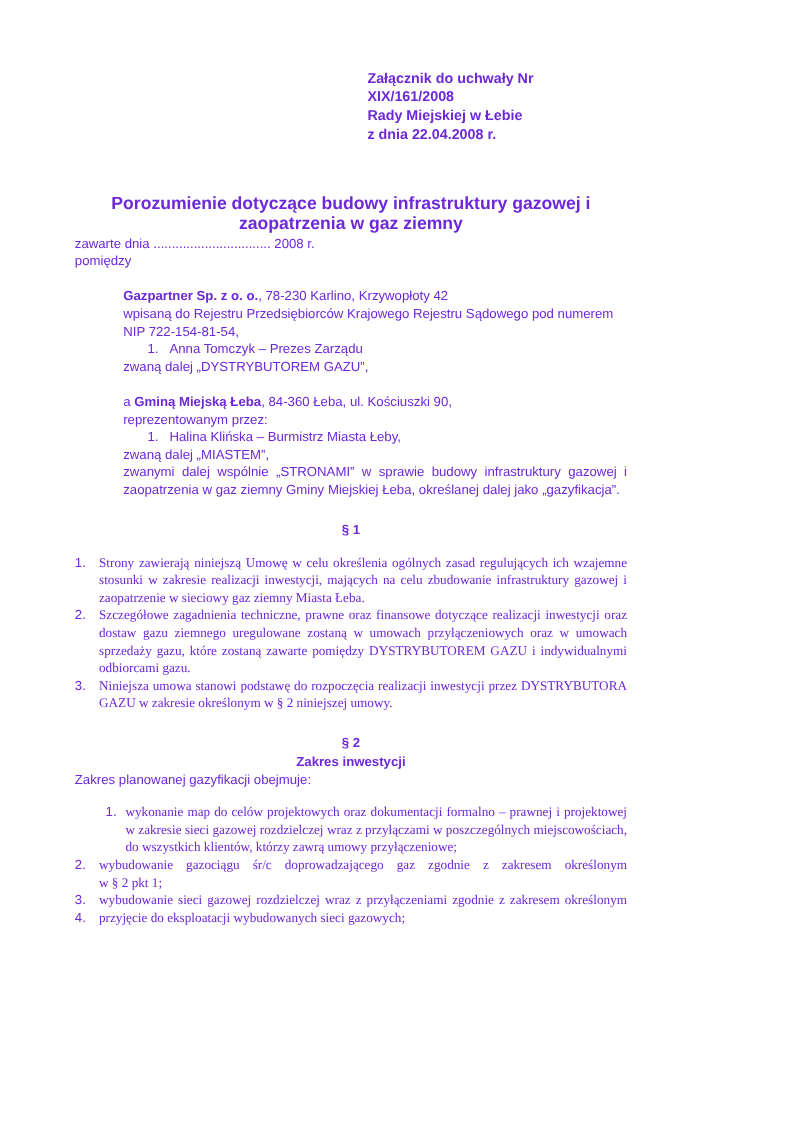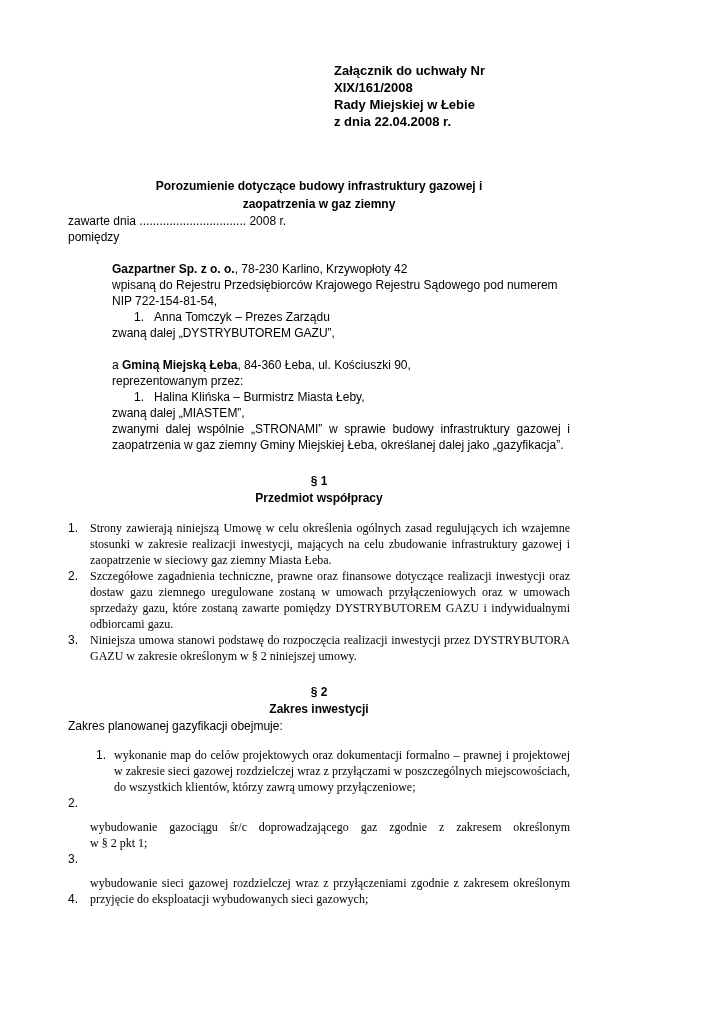--- a/index.html
+++ b/index.html
@@ -7,60 +7,60 @@
     padding: 0;
     background: #ffffff;
   }
   .page {
     position: relative;
     width: 636px;
     height: 1024px;
     box-sizing: border-box;
     padding: 62px 66px 30px 68px;
     background: #ffffff;
-    color: #000000;
+    color: #6d28d9;
     font-family: "Liberation Sans", "DejaVu Sans", sans-serif;
     font-size: 12px;
     line-height: 16px;
     overflow: hidden;
   }
   .b { font-weight: bold; }
   .header-block {
     margin-left: 266px;
     font-weight: bold;
     font-size: 13px;
     line-height: 17px;
   }
   .header-block > div { white-space: pre-wrap; }
   .title-block {
     margin-top: 47px;
     text-align: center;
     font-weight: bold;
-    font-size: 12px;
+    font-size: 16px;
     line-height: 18px;
   }
   .intro { }
   .party { margin-top: 16px; margin-left: 44px; }
   .rep-row { display: flex; padding-left: 22px; }
   .rep-num { width: 20px; flex: none; }
   .joint { text-align: justify; }
   .sec-head {
     margin-top: 20px;
     text-align: center;
     font-weight: bold;
     font-size: 12px;
     line-height: 17px;
   }
   .list { margin-top: 13px; }
   .item { display: flex; }
   .inum { width: 22px; flex: none; }
   .itext { flex: 1; text-align: justify; font-family: Liberation Serif, serif; }
   .deep { padding-left: 28px; }
   .deep .inum { width: 18px; }
-  .fj { text-align: justify; text-align-last: justify; margin-top: 24px; }
+  .fj { text-align: justify; text-align-last: justify; }
   .lead { }
 </style>
 </head>
 <body>
 
 <div class="page">
 
   <div class="header-block">
     <div>Załącznik do uchwały Nr  XIX/161/2008</div>
     <div>Rady Miejskiej w Łebie</div>
@@ -94,21 +94,20 @@
     <div class="rep-row">
       <span class="rep-num">1.</span>
       <span>Halina Klińska – Burmistrz Miasta Łeby,</span>
     </div>
     <div>zwaną dalej „MIASTEM”,</div>
     <div class="joint">zwanymi dalej wspólnie „STRONAMI” w sprawie budowy infrastruktury gazowej i zaopatrzenia w gaz ziemny Gminy Miejskiej Łeba, określanej dalej jako „gazyfikacja”.</div>
   </div>
 
   <div class="sec-head">
     <div>§ 1</div>
-    <div>Przedmiot współpracy</div>
   </div>
 
   <div class="list">
     <div class="item">
       <span class="inum">1.</span>
       <div class="itext">Strony zawierają niniejszą Umowę w celu określenia ogólnych zasad regulujących ich wzajemne stosunki w zakresie realizacji inwestycji, mających na celu zbudowanie infrastruktury gazowej i zaopatrzenie w sieciowy gaz ziemny Miasta Łeba.</div>
     </div>
     <div class="item">
       <span class="inum">2.</span>
       <div class="itext">Szczegółowe zagadnienia techniczne, prawne oraz finansowe dotyczące realizacji inwestycji oraz dostaw gazu ziemnego uregulowane zostaną w umowach przyłączeniowych oraz w umowach sprzedaży gazu, które zostaną zawarte pomiędzy DYSTRYBUTOREM GAZU i indywidualnymi odbiorcami gazu.</div>

